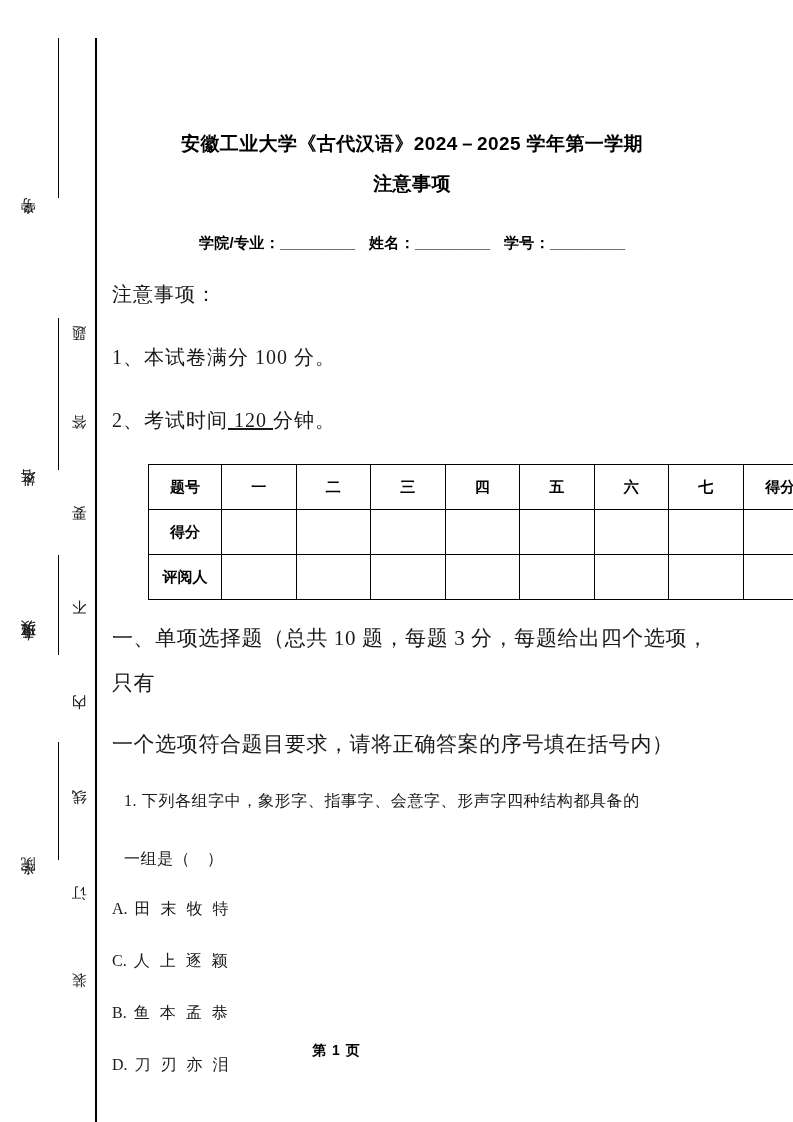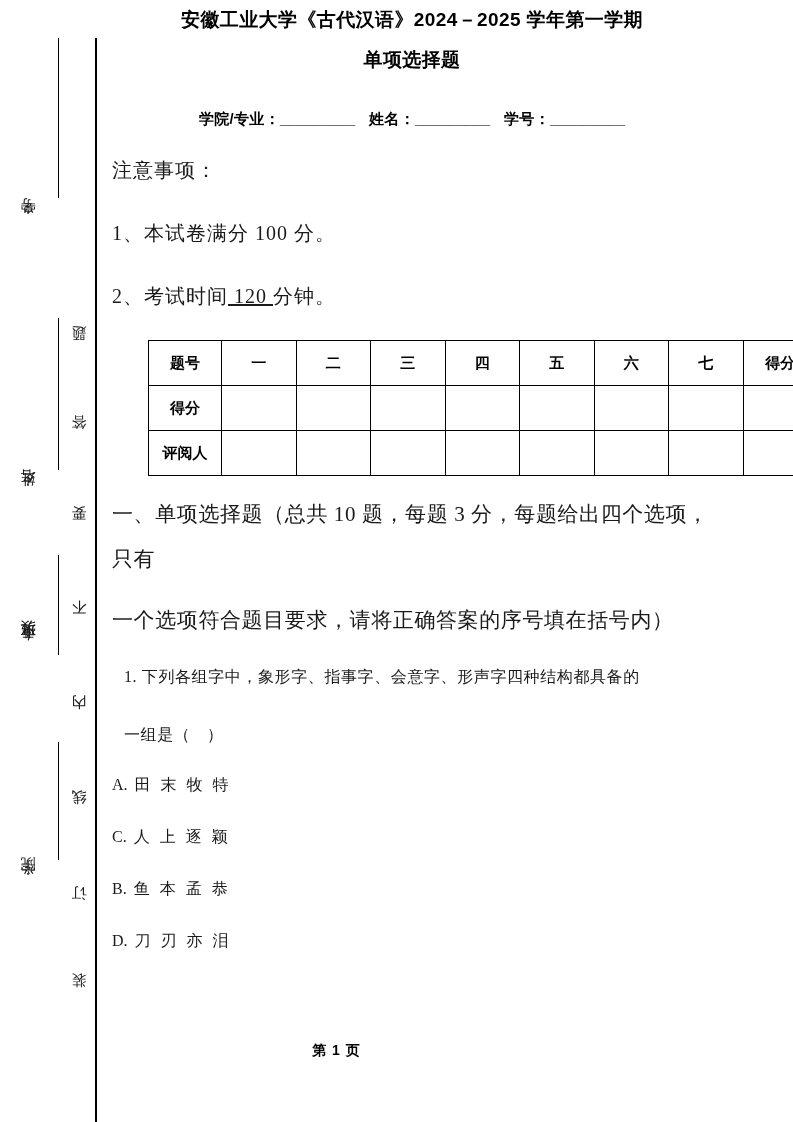--- a/index.html
+++ b/index.html
@@ -41,21 +41,21 @@
     writing-mode:vertical-rl;transform:rotate(180deg);
     font-size:15px;color:#1a1a1a;
   }
 
   
   #content{
     position:absolute;left:112px;top:0;width:600px;
   }
 
   #paper-title{
-    margin:0;
+    margin:0;padding-top:124px;
     text-align:center;
     font-family:"Liberation Sans","DejaVu Sans",sans-serif;
     font-weight:bold;font-size:19px;line-height:40px;color:#000;
     letter-spacing:0.4px;
   }
   #paper-title .ln2{display:block;}
 
   #info-line{
     margin:30px 0 0 0;text-align:center;
     font-family:"Liberation Sans","DejaVu Sans",sans-serif;
@@ -139,21 +139,21 @@
   <div class="side-char" style="top:722px;">内</div>
   <div class="side-char" style="top:817px;">线</div>
   <div class="side-char" style="top:913px;">订</div>
   <div class="side-char" style="top:1000px;">装</div>
 </div>
 
 <div id="content">
 
   <h1 id="paper-title">
     <span>安徽工业大学《古代汉语》2024－2025 学年第一学期</span>
-    <span class="ln2">单项选择题</span>
+    <span class="ln2">注意事项</span>
   </h1>
 
   <div id="info-line">
     <span>学院/专业：</span><span class="blank">_________</span><span class="gap"></span><span>姓名：</span><span class="blank">_________</span><span class="gap"></span><span>学号：</span><span class="blank">_________</span>
   </div>
 
   <p class="notice" id="notice-heading">注意事项：</p>
   <p class="notice">1、本试卷满分 100 分。</p>
   <p class="notice"><span>2、考试时间</span><span class="u-blank"> 120 </span><span>分钟。</span></p>
 

